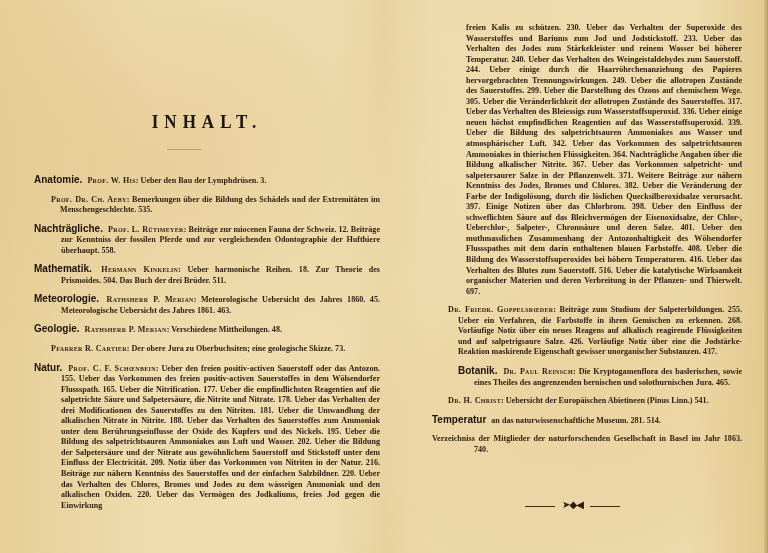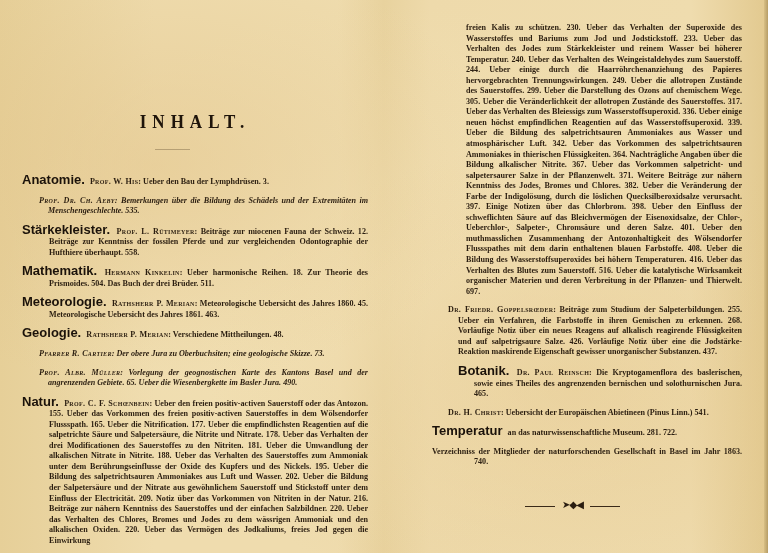--- a/index.html
+++ b/index.html
@@ -11,21 +11,21 @@
   }
   .spread {
     position: absolute; inset: 0;
     background:
       radial-gradient(ellipse at 20% 30%, rgba(226,196,138,0.55) 0%, rgba(0,0,0,0) 40%),
       radial-gradient(ellipse at 75% 70%, rgba(228,198,140,0.45) 0%, rgba(0,0,0,0) 45%),
       radial-gradient(ellipse at 50% 50%, rgba(244,228,186,0.6) 0%, rgba(0,0,0,0) 70%),
       linear-gradient(90deg, #e6cf98 0%, #efdcae 20%, #efdcae 44%, #e8d29e 50%, #eedaab 56%, #efdcae 90%, #e2c98f 100%);
   }
   .page { position: absolute; top: 0; bottom: 0; }
-  .page-left { left: 0; width: 390px; }
+  .page-left { left: 12px; width: 390px; }
   .page-right { left: 390px; width: 378px; }
   .right-edge {
     position: absolute; right: 0; top: 0; width: 4px; height: 553px;
     background: linear-gradient(90deg, #d8bf85, #b69d66);
   }
   .title {
     position: absolute; left: 0; width: 390px; top: 112px;
     text-align: center; font-family: "Liberation Serif", serif;
     font-size: 17px; font-weight: bold; letter-spacing: 6px; color: #1e140a;
     transform: scaleY(1.15);
@@ -34,27 +34,27 @@
     position: absolute; left: 155px; top: 149px; width: 35px; height: 1px;
     background: rgba(90,70,40,0.35);
   }
   .body-text {
     position: absolute; font-size: 8.1px; line-height: 10.55px;
     text-align: justify; font-family: "Liberation Serif", serif; font-weight: bold;
     color: #2b1e10;
   }
   .entry { margin: 8px; padding: 0; }
   .cat {
-    font-family: "Liberation Sans", sans-serif; font-weight: bold; font-size: 13px;
+    font-family: "Liberation Sans", sans-serif; font-weight: bold; font-size: 10px;
     color: #1b120a; margin-right: 3px;
   }
   .sc { font-variant: small-caps; letter-spacing: 0.3px; }
   .left-block { left: 14px; top: 167px; width: 362px; }
   .hang { padding-left: 27px; text-indent: -27px; }
-  .hang2 { padding-left: 26px; text-indent: -9px; font-style: italic; }
+  .hang2 { padding-left: 26px; text-indent: -9px; }
   .right-block { left: 68px; top: 15px; width: 292px; }
   .right-cat { margin-left: -26px; padding-left: 42px; text-indent: -16px; }
   .right-dr { padding-left: 10px; text-indent: -10px; margin-left: -10px; }
   .right-misc { margin-left: -26px; padding-left: 42px; text-indent: -42px; }
   .ornament {
     position: absolute; left: 135px; top: 502px; width: 95px; height: 10px;
   }
   .ornament .line { position: absolute; top: 4px; height: 1px; background: #3a2a18; }
   .ornament .l1 { left: 0; width: 30px; }
   .ornament .l2 { right: 0; width: 30px; }
@@ -75,40 +75,37 @@
 
     <div class="body-text left-block">
       <p class="entry hang">
         <span class="cat">Anatomie.</span>
         <span class="sc">Prof. W. His</span><span>: Ueber den Bau der Lymphdrüsen. 3.</span>
       </p>
       <p class="entry hang2">
         <span class="sc">Prof. Dr. Ch. Aeby</span><span>: Bemerkungen über die Bildung des Schädels und der Extremitäten im Menschengeschlechte. 535.</span>
       </p>
       <p class="entry hang">
-        <span class="cat">Stärkekleister.</span>
+        <span class="cat">Nachträgliche.</span>
         <span class="sc">Prof. L. Rütimeyer</span><span>: Beiträge zur miocenen Fauna der Schweiz. 12. Beiträge zur Kenntniss der fossilen Pferde und zur vergleichenden Odontographie der Hufthiere überhaupt. 558.</span>
       </p>
       <p class="entry hang">
         <span class="cat">Mathematik.</span>
         <span class="sc">Hermann Kinkelin</span><span>: Ueber harmonische Reihen. 18. Zur Theorie des Prismoides. 504. Das Buch der drei Brüder. 511.</span>
       </p>
       <p class="entry hang">
         <span class="cat">Meteorologie.</span>
         <span class="sc">Rathsherr P. Merian</span><span>: Meteorologische Uebersicht des Jahres 1860. 45. Meteorologische Uebersicht des Jahres 1861. 463.</span>
       </p>
       <p class="entry hang">
         <span class="cat">Geologie.</span>
         <span class="sc">Rathsherr P. Merian</span><span>: Verschiedene Mittheilungen. 48.</span>
       </p>
       <p class="entry hang2">
         <span class="sc">Pfarrer R. Cartier</span><span>: Der obere Jura zu Oberbuchsiten; eine geologische Skizze. 73.</span>
-      </p>
-      <p class="entry hang2">
-        <span class="sc">Prof. Albr. Müller</span><span>: Vorlegung der geognostischen Karte des Kantons Basel und der angrenzenden Gebiete. 65. Ueber die Wiesenbergkette im Basler Jura. 490.</span>
       </p>
       <p class="entry hang">
         <span class="cat">Natur.</span>
         <span class="sc">Prof. C. F. Schœnbein</span><span>: Ueber den freien positiv-activen Sauerstoff oder das Antozon. 155. Ueber das Vorkommen des freien positiv-activen Sauerstoffes in dem Wölsendorfer Flussspath. 165. Ueber die Nitrification. 177. Ueber die empfindlichsten Reagentien auf die salpetrichte Säure und Salpetersäure, die Nitrite und Nitrate. 178. Ueber das Verhalten der drei Modificationen des Sauerstoffes zu den Nitriten. 181. Ueber die Umwandlung der alkalischen Nitrate in Nitrite. 188. Ueber das Verhalten des Sauerstoffes zum Ammoniak unter dem Berührungseinflusse der Oxide des Kupfers und des Nickels. 195. Ueber die Bildung des salpetrichtsauren Ammoniakes aus Luft und Wasser. 202. Ueber die Bildung der Salpetersäure und der Nitrate aus gewöhnlichem Sauerstoff und Stickstoff unter dem Einfluss der Electricität. 209. Notiz über das Vorkommen von Nitriten in der Natur. 216. Beiträge zur nähern Kenntniss des Sauerstoffes und der einfachen Salzbildner. 220. Ueber das Verhalten des Chlores, Bromes und Jodes zu dem wässrigen Ammoniak und den alkalischen Oxiden. 220. Ueber das Vermögen des Jodkaliums, freies Jod gegen die Einwirkung</span>
       </p>
     </div>
   </div>
 
   <div class="page page-right">
     <div class="body-text right-block">
@@ -118,21 +115,21 @@
       </p>
       <p class="entry right-cat">
         <span class="cat">Botanik.</span>
         <span class="sc">Dr. Paul Reinsch</span><span>: Die Kryptogamenflora des baslerischen, sowie eines Theiles des angrenzenden bernischen und solothurnischen Jura. 465.</span>
       </p>
       <p class="entry right-dr">
         <span class="sc">Dr. H. Christ</span><span>: Uebersicht der Europäischen Abietineen (Pinus Linn.) 541.</span>
       </p>
       <p class="entry right-misc">
         <span class="cat">Temperatur</span>
-        <span>an das naturwissenschaftliche Museum. 281. 722.</span>
+        <span>an das naturwissenschaftliche Museum. 281. 514.</span>
       </p>
       <p class="entry right-misc">
         <span>Verzeichniss der Mitglieder der naturforschenden Gesellschaft in Basel im Jahr 1863. 740.</span>
       </p>
     </div>
 
     <div class="ornament">
       <div class="line l1"></div>
       <div class="glyph">➤◆◀</div>
       <div class="line l2"></div>

